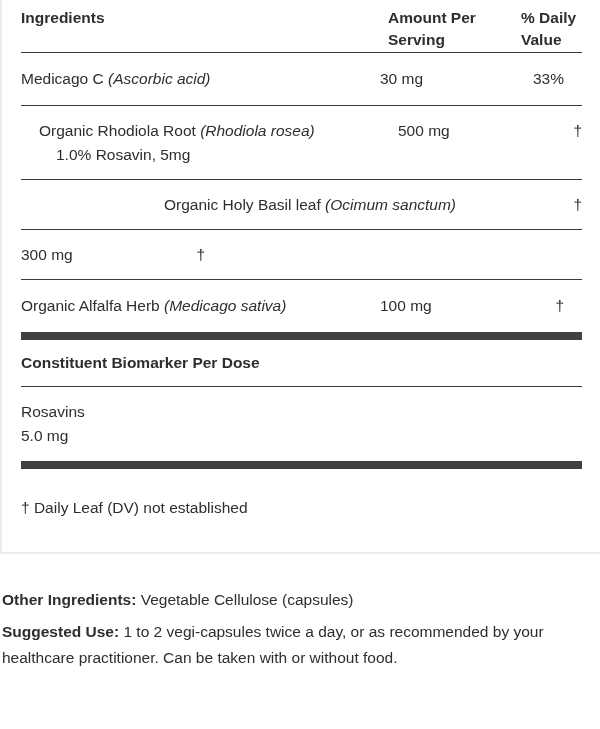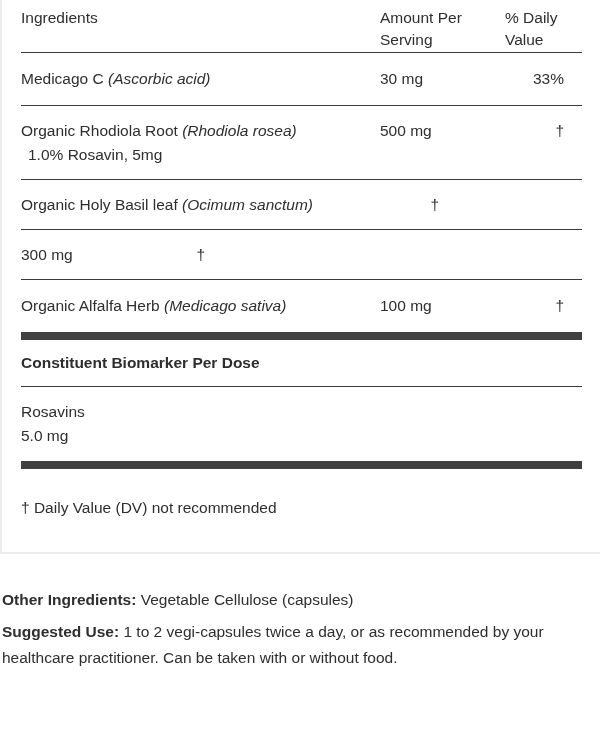--- a/index.html
+++ b/index.html
@@ -23,27 +23,27 @@
     display: flex;
     align-items: flex-start;
     border-bottom: 1.5px solid #3b3b3b;
     line-height: 24px;
   }
   .t-row.thick { border-bottom: 8px solid #404040; }
   .t-row.no-rule { border-bottom: none; }
   .c1 { width: 359px; }
   .c2 { width: 125px; }
   .c3 { width: 59px; text-align: right; }
-  .header-row { padding: 7px 0 1px 0; font-weight: normal; line-height: 22px; }
+  .header-row { padding: 7px 0 1px 0; font-weight: bold; line-height: 22px; gap: 8px; }
   .header-row .c3 { text-align: left; }
   .name-line { padding-left: 17px; text-indent: -17px; }
   .latin { font-style: italic; }
-  .sub-line { margin-left: 7px; }
+  .sub-line { margin-left: 17px; }
   .pad-1 { padding: 14px 0 14px 0; }      
-  .pad-2 { padding: 13px 0 12px 0; }      
+  .pad-2 { padding: 13px 0 12px 0; justify-content: flex-end; }      
   .pad-3 { padding: 13px 0 12px 0; }      
   .biomarker-title { padding: 11px 0 11px 0; font-weight: bold; }
   .biomarker-row { padding: 13px 0 13px 0; flex-direction: column; }
   .footnote-row { padding: 27px 0 32px 0; }
   .below-panel { padding: 33px 2px 0 2px; }
   .below-para { line-height: 26px; margin-bottom: 6px; }
   .below-para b { font-weight: bold; }
 </style>
 </head>
 <body>
@@ -97,21 +97,21 @@
     <div class="c1">Constituent Biomarker Per Dose</div>
   </div>
 
   <div class="t-row biomarker-row thick">
     <div class="c1">Rosavins</div>
     <div class="c2">5.0 mg</div>
     <div class="c3"></div>
   </div>
 
   <div class="t-row footnote-row no-rule">
-    <div>† Daily Value (DV) not recommended</div>
+    <div>† Daily Leaf (DV) not established</div>
   </div>
 
 </div>
 
 <div class="below-panel">
   <p class="below-para"><b>Other Ingredients:</b><span> Vegetable Cellulose (capsules)</span></p>
   <p class="below-para"><b>Suggested Use:</b><span> 1 to 2 vegi-capsules twice a day, or as recommended by your healthcare practitioner. Can be taken with or without food.</span></p>
 </div>
 
 </body></html>

